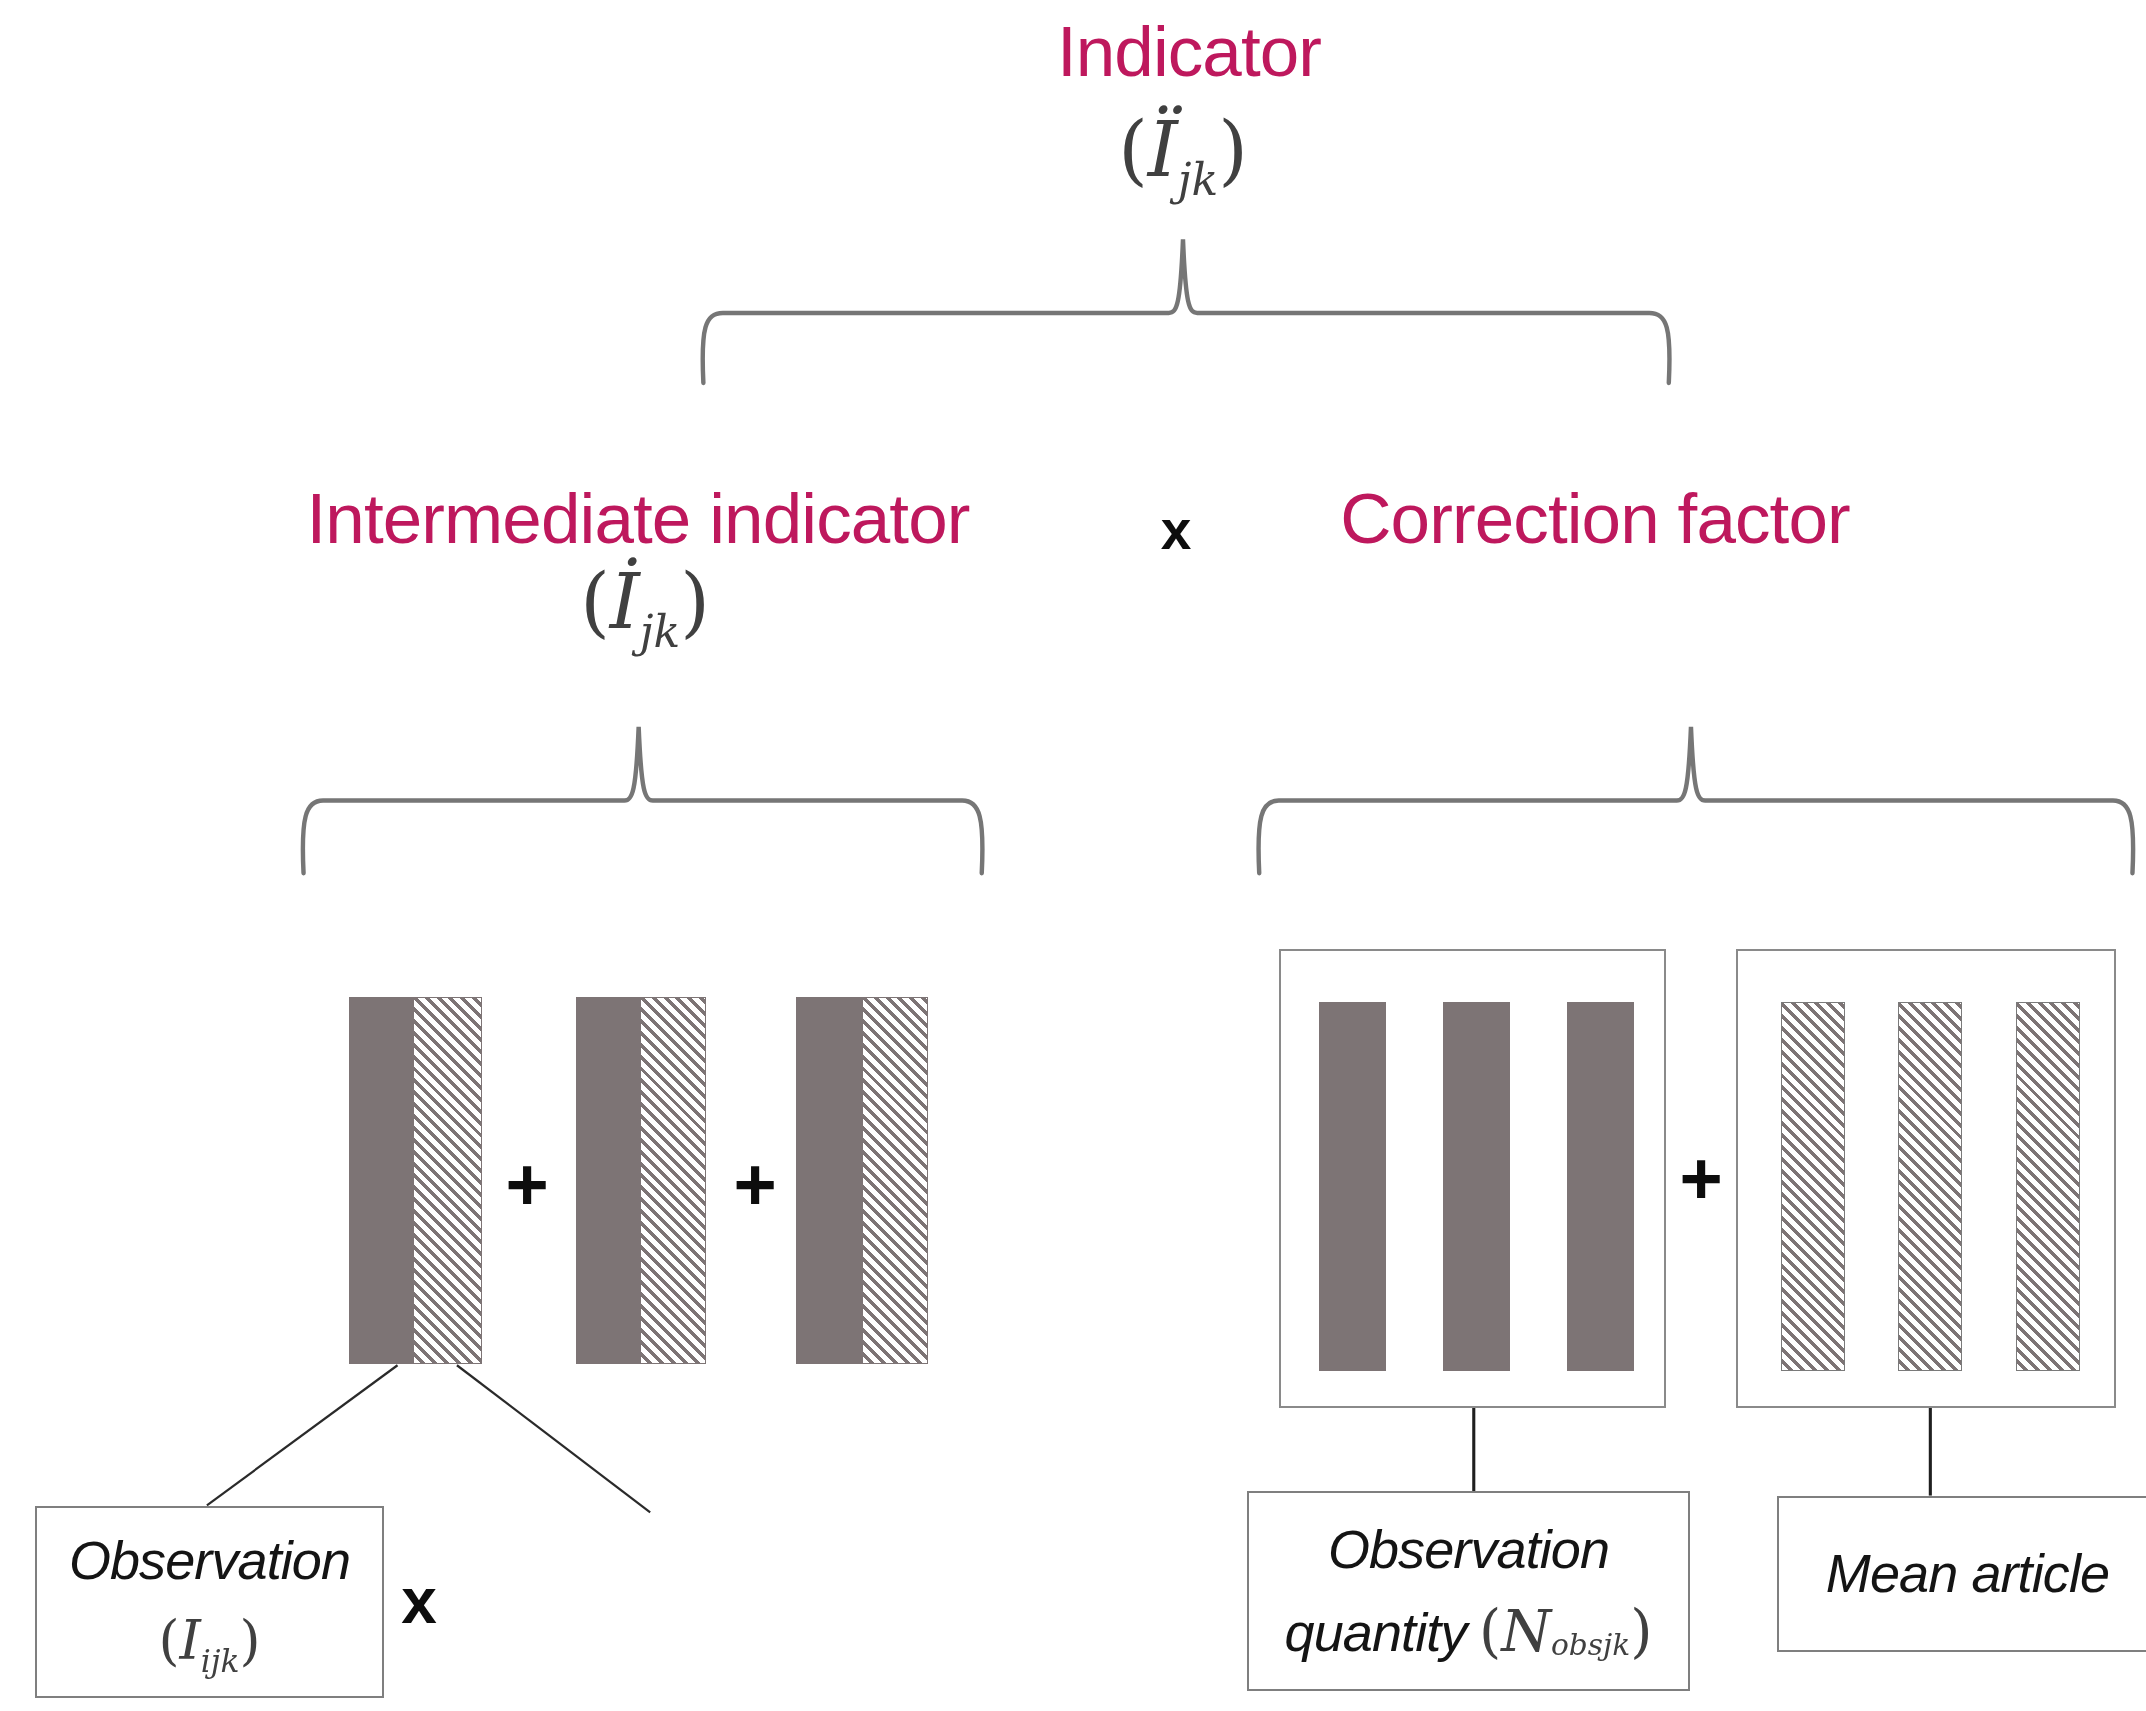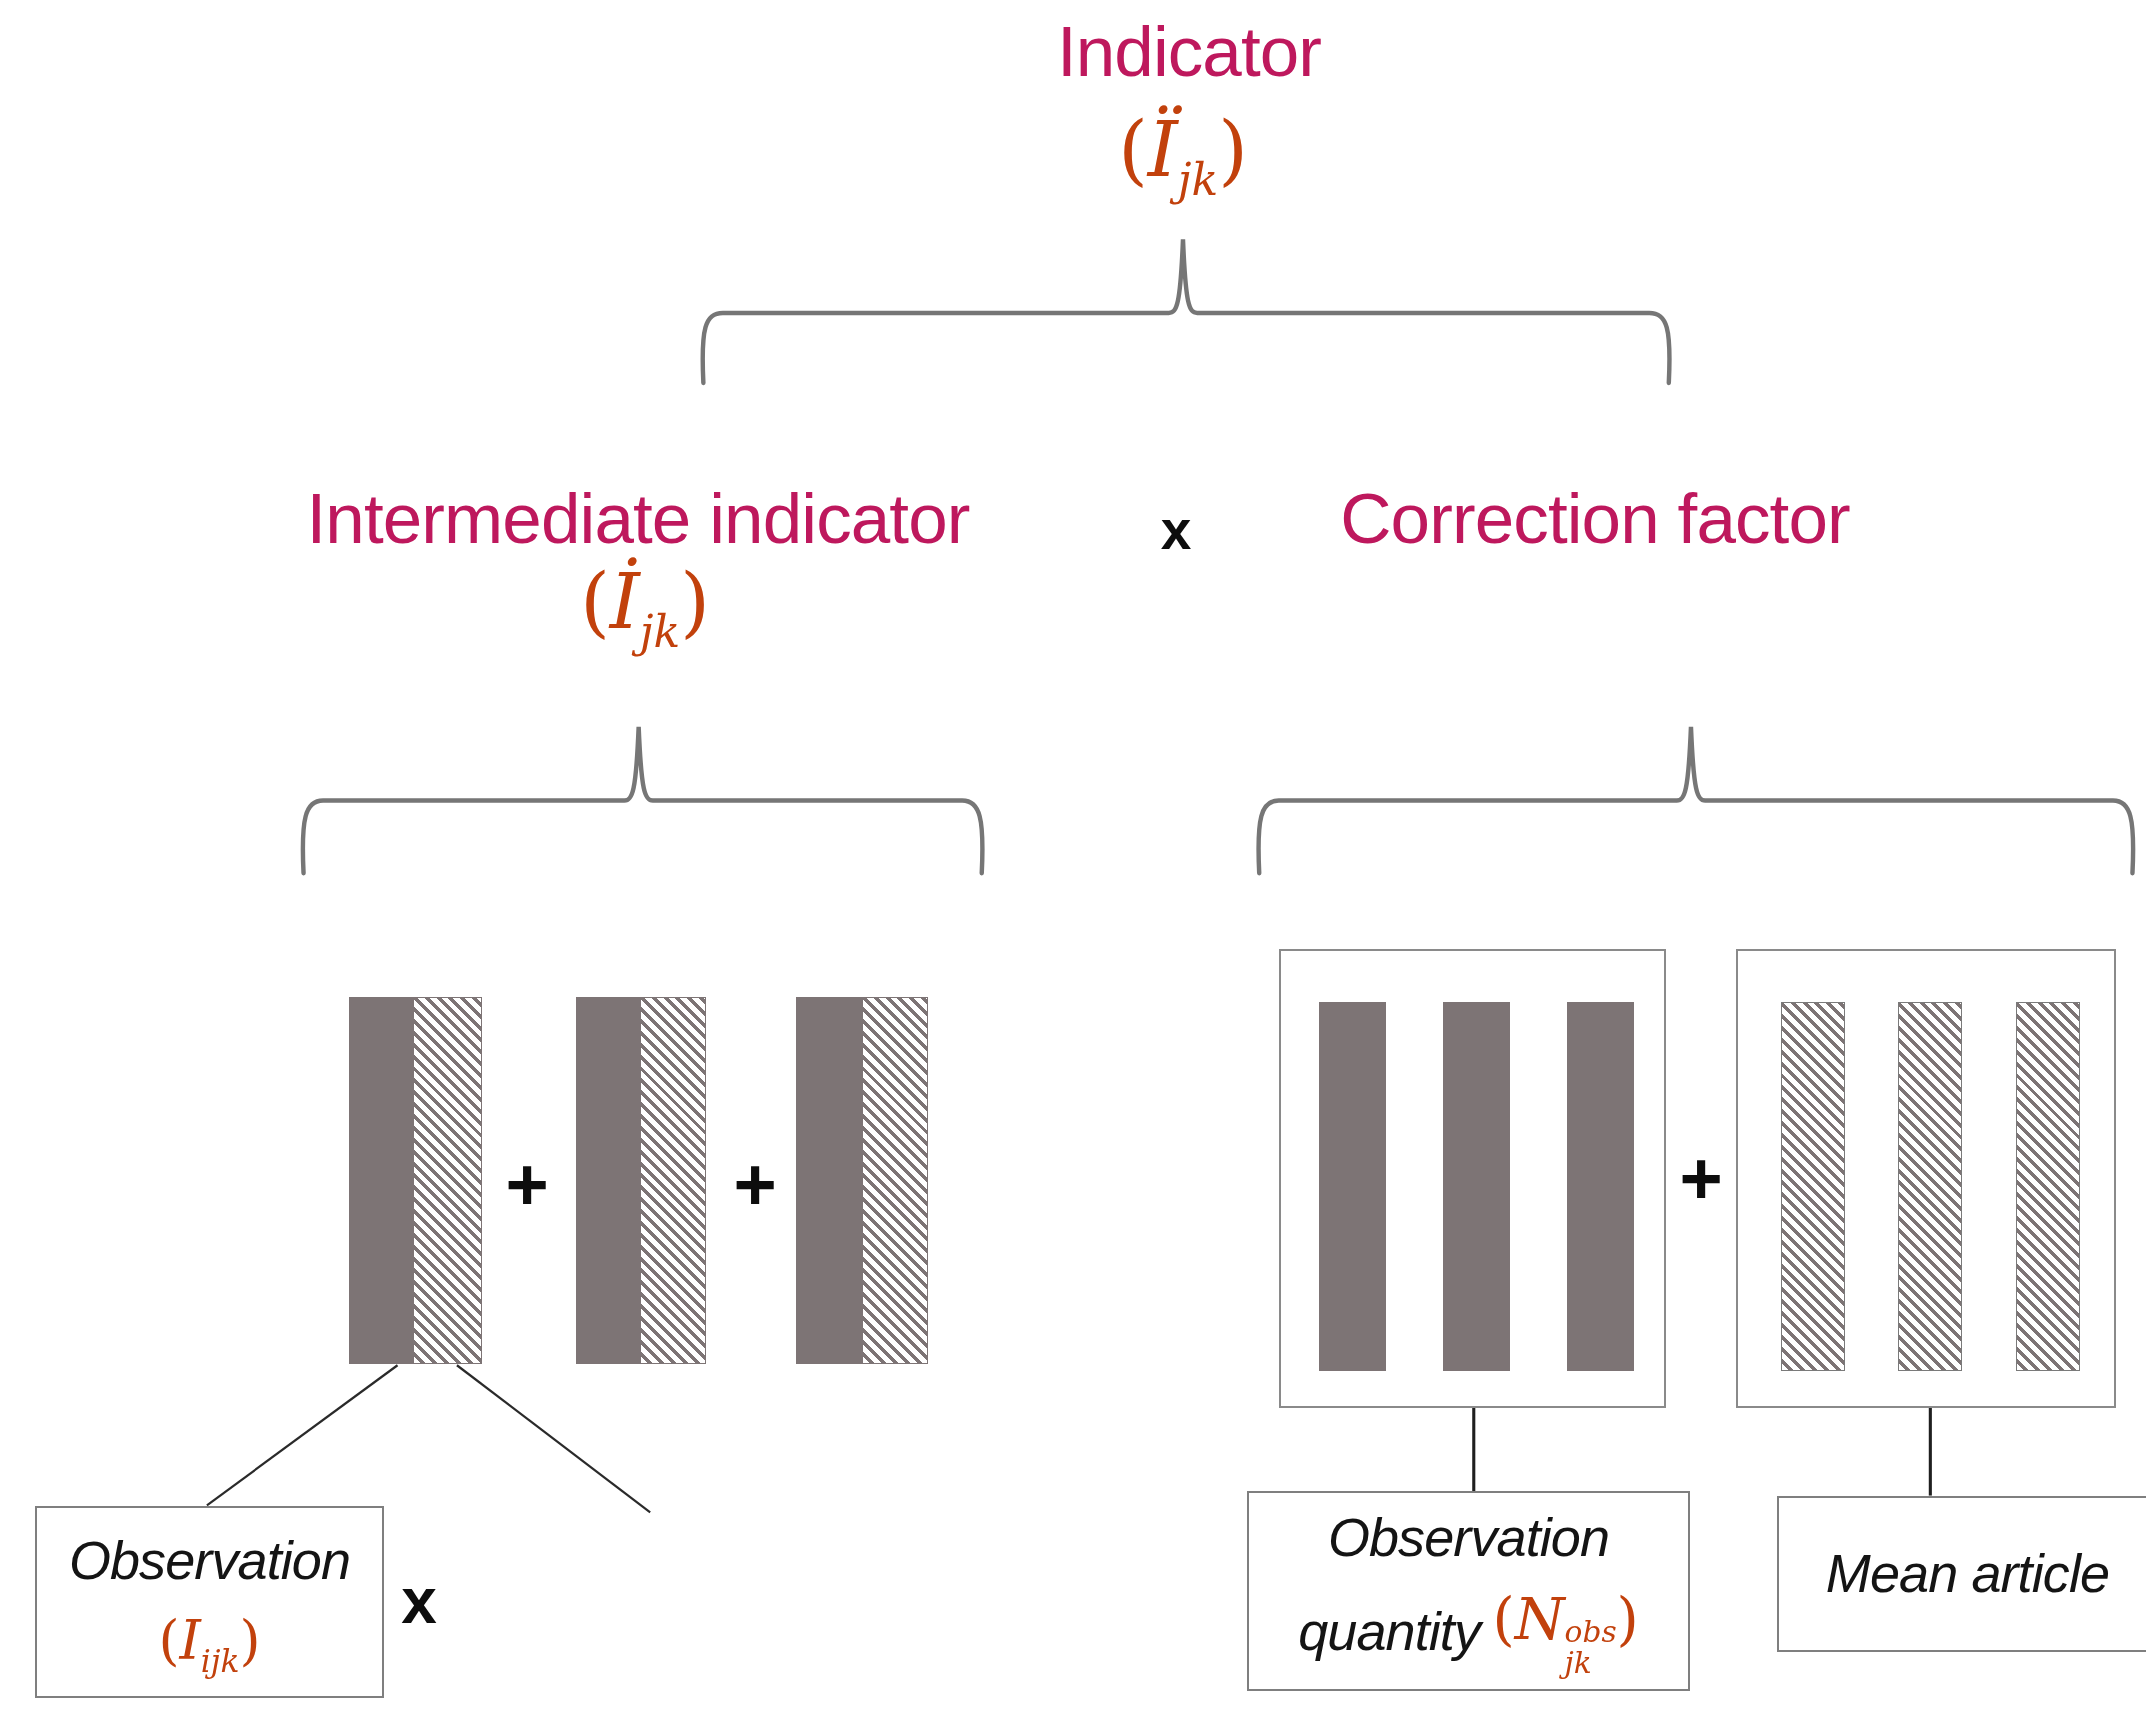--- a/index.html
+++ b/index.html
@@ -9,21 +9,21 @@
   }
   svg.lines { position:absolute; left:0; top:0; width:2147px; height:1711px; }
 
   
   .heading {
     position:absolute; transform:translateX(-50%);
     font-size:71px; line-height:1; white-space:nowrap; color:#be185d;
     letter-spacing:-0.9px;
   }
   .math {
-    font-family:"DejaVu Serif", serif; font-style:italic; color:#c2410c;
+    font-family:"DejaVu Serif", serif; font-style:italic; color:#404040;
     white-space:nowrap;
   }
   .math-line {
     position:absolute; transform:translateX(-50%);
     font-size:76px; line-height:1;
   }
   .paren { font-style:normal; font-family:"DejaVu Serif", serif; }
   .msub { font-size:0.58em; font-style:italic; vertical-align:-0.42em; line-height:1; }
   .operator {
     position:absolute; transform:translate(-50%,-50%);
@@ -59,21 +59,21 @@
   .leaf-label {
     font-family:"Liberation Sans", sans-serif; font-style:italic;
     font-size:54px; line-height:1.25; color:#141414; white-space:nowrap;
     letter-spacing:-0.9px;
   }
   .leaf-math { font-size:54px; line-height:1.15; }
   .leaf-inline { display:flex; align-items:center; gap:12.4px; white-space:nowrap; }
   .leaf-inline .leaf-math { font-size:57px; }
 
   .scripts {
-    display:inline-flex; flex-direction:column; justify-content:flex-end;
+    display:inline-flex; justify-content:flex-end;
     font-size:0.52em; line-height:1.02; vertical-align:-0.12em;
     font-style:italic; text-align:left;
   }
   .overbar {
     display:inline-block; border-top:4.4px solid #161616; padding:4.4px 2.7px 0 2.7px;
     line-height:1;
   }
 </style>
 </head>
 <body>

